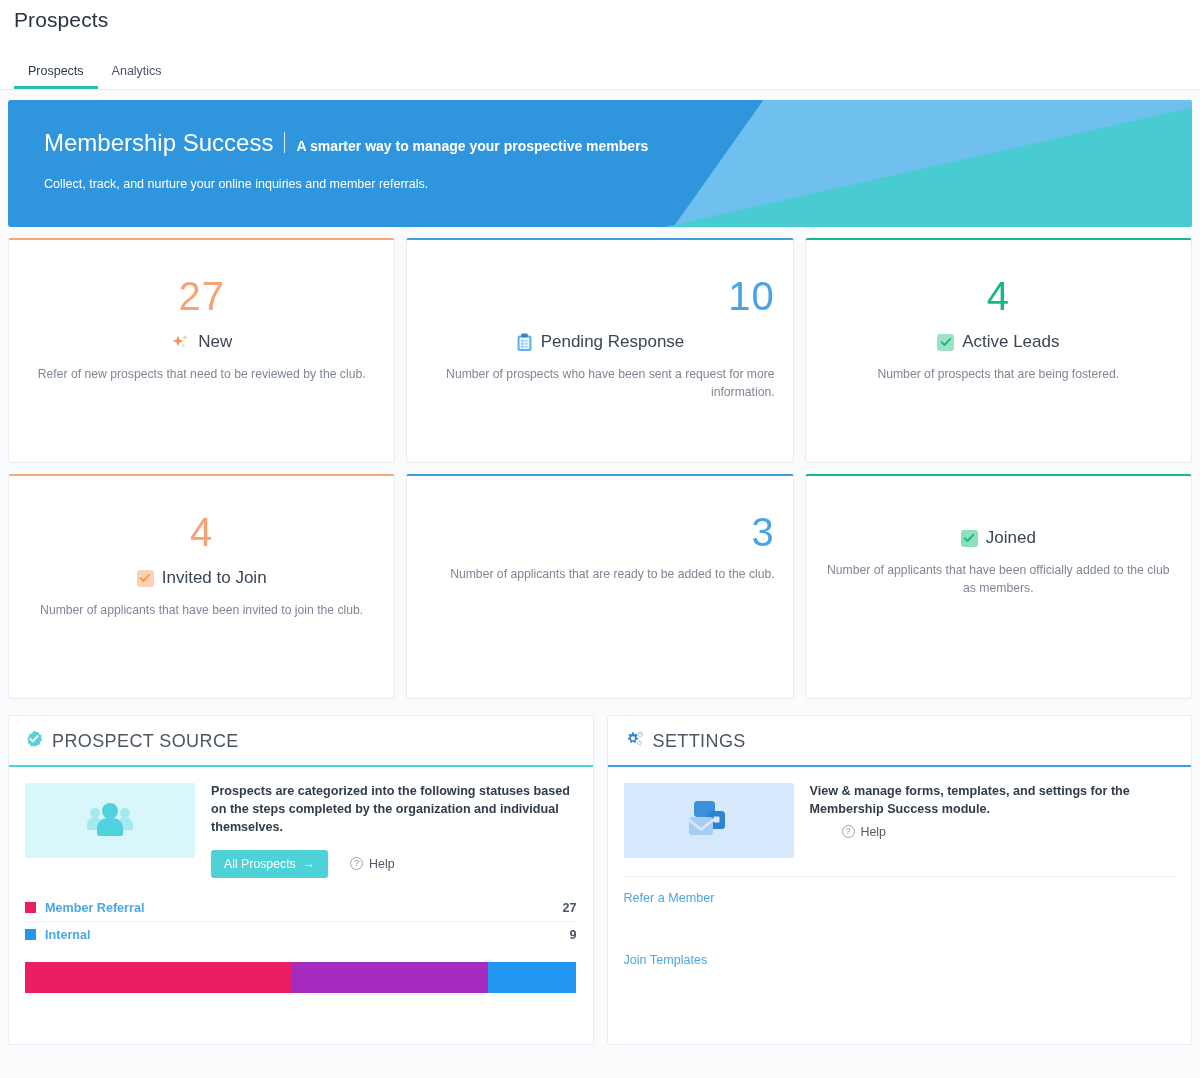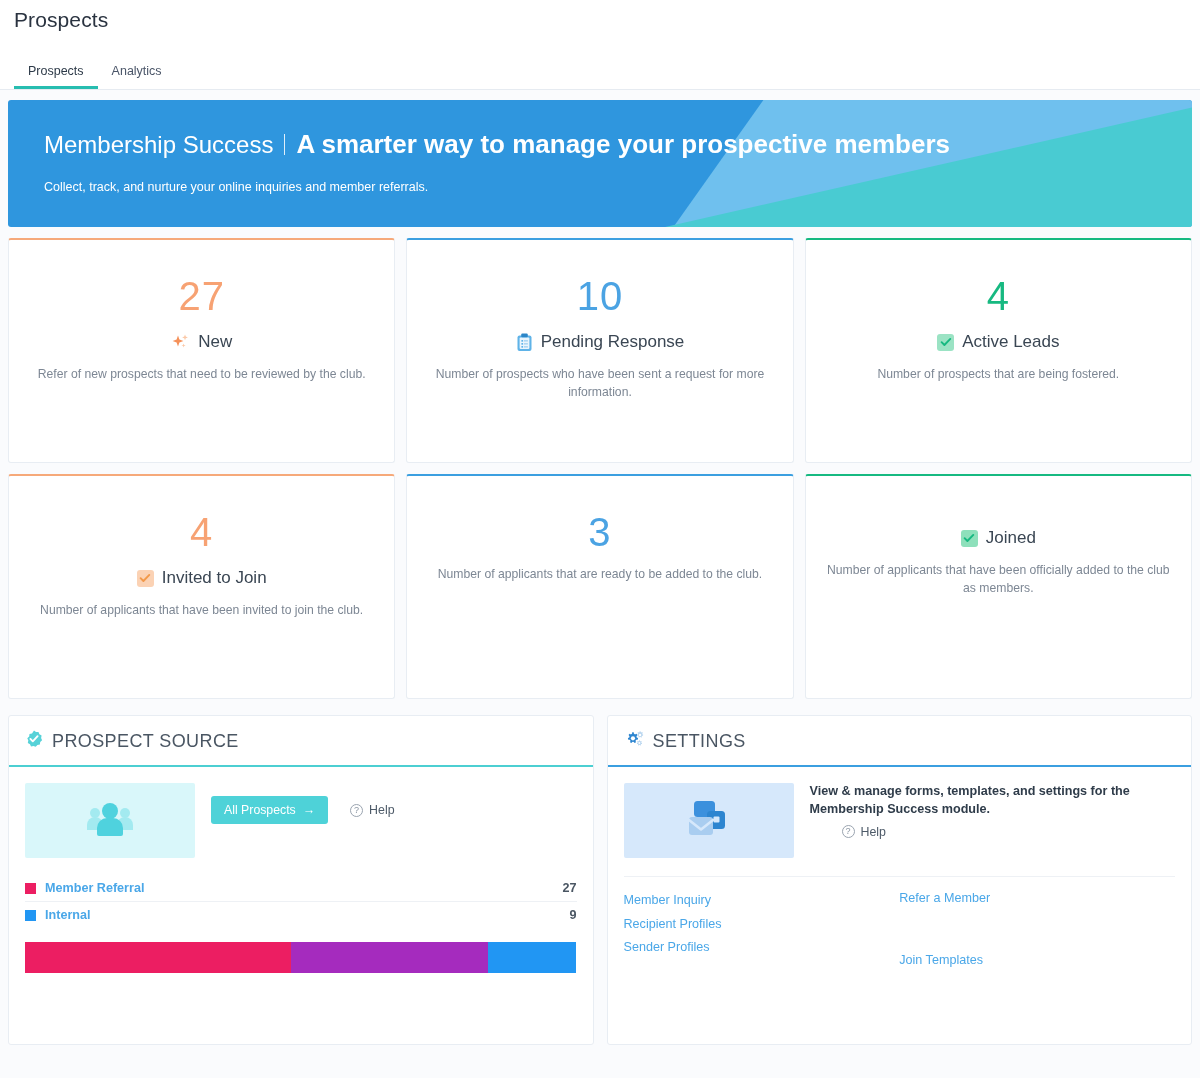--- a/index.html
+++ b/index.html
@@ -41,32 +41,32 @@
     position: absolute; inset: 0;
     background: #49cbd2;
     clip-path: polygon(100% 6%, 100% 100%, 55.5% 100%);
   }
   .banner-content { position: relative; z-index: 3; padding: 29px 15px 0 36px; }
   .banner-title { font-size: 24px; font-weight: 400; color: #ffffff; display: flex; align-items: baseline; }
   .banner-title .bar {
     display: inline-block; width: 1px; height: 21px; background: rgba(255,255,255,.85);
     margin: 0 11px; position: relative; top: 2px;
   }
-  .banner-title .sub { font-size: 26px; font-weight: 600; }
+  .banner-title .sub { font-size: 14px; font-weight: 600; }
   .banner-sub { margin-top: 20px; font-size: 12.5px; color: #ffffff; font-weight: 400; }
 
   
   .cards-row { display: flex; gap: 11px; padding: 11px 8px 0 8px; }
   .stat-card {
     flex: 1; background: #ffffff; border: 1px solid #e8edf3;
     border-top-width: 2px; border-radius: 3px;
     min-height: 225px; padding: 36px 18px 16px 18px; text-align: center;
   }
   .stat-card.orange { border-top-color: #f6a97a; }
-  .stat-card.blue   { border-top-color: #3b9fe0; }
+  .stat-card.blue   { border-top-color: #3b9fe0; text-align: right; }
   .stat-card.green  { border-top-color: #16b981; }
   .stat-num { font-size: 40px; font-weight: 300; line-height: 1; letter-spacing: 1px; }
   .stat-num.orange { color: #f7a273; }
   .stat-num.blue   { color: #4ba3e3; }
   .stat-num.green  { color: #17b981; }
   .stat-label {
     margin-top: 16px; font-size: 17px; font-weight: 400; color: #3a4653;
     display: flex; align-items: center; justify-content: center; gap: 8px;
   }
   .stat-desc { margin-top: 14px; font-size: 12.2px; color: #7d8794; line-height: 1.45; }
@@ -269,20 +269,21 @@
             <circle cx="11" cy="13" r="5" fill="#a3eaf0"></circle>
             <path d="M3 30 v-5 a8 8 0 0 1 8-8 h0 a8 8 0 0 1 8 8 v5 z" fill="#a3eaf0"></path>
             <circle cx="41" cy="13" r="5" fill="#a3eaf0"></circle>
             <path d="M33 30 v-5 a8 8 0 0 1 8-8 h0 a8 8 0 0 1 8 8 v5 z" fill="#a3eaf0"></path>
             <circle cx="26" cy="11" r="8" fill="#4fd2de"></circle>
             <path d="M13 34 v-6 a10 10 0 0 1 10-10 h6 a10 10 0 0 1 10 10 v6 a2 2 0 0 1 -2 2 h-22 a2 2 0 0 1 -2 -2 z" fill="#4fd2de"></path>
           </svg>
         </span>
       </div>
       <div class="panel-text">
+        <p>Prospects are categorized into the following statuses based on the steps completed by the organization and individual themselves.</p>
         <div class="panel-actions">
           <button class="btn-primary">
             <span>All Prospects</span>
             <span>→</span>
           </button>
           <span class="help-link">
             <span class="help-q">?</span>
             <span>Help</span>
           </span>
         </div>
@@ -343,25 +344,20 @@
             <span class="help-q">?</span>
             <span>Help</span>
           </span>
         </div>
       </div>
     </div>
 
     <div class="set-sep"></div>
 
     <div class="set-links">
-      <div class="set-col">
-        <a class="set-link">Member Inquiry</a>
-        <a class="set-link">Recipient Profiles</a>
-        <a class="set-link">Sender Profiles</a>
-      </div>
       <div class="set-col right">
         <a class="set-link">Refer a Member</a>
         <a class="set-link">Join Templates</a>
       </div>
     </div>
   </div>
 
 </div>
 
 </body></html>

